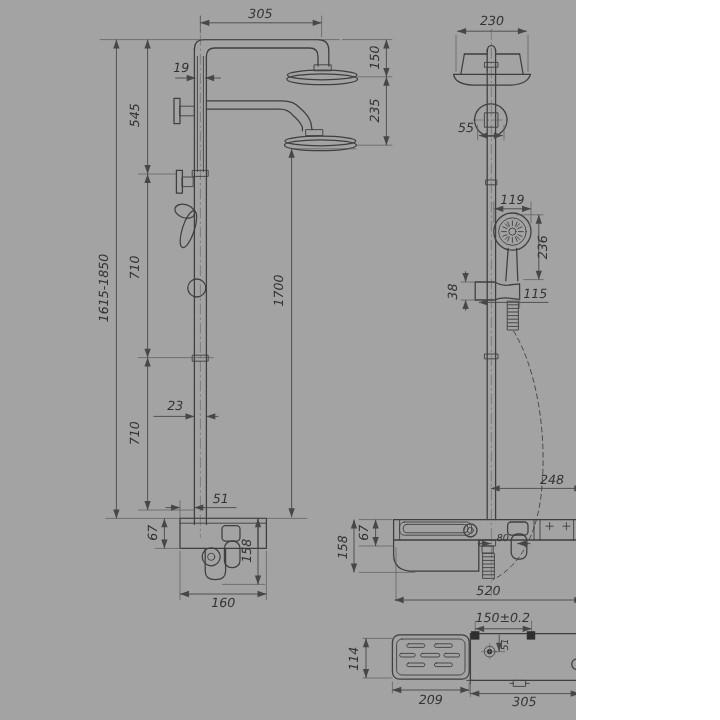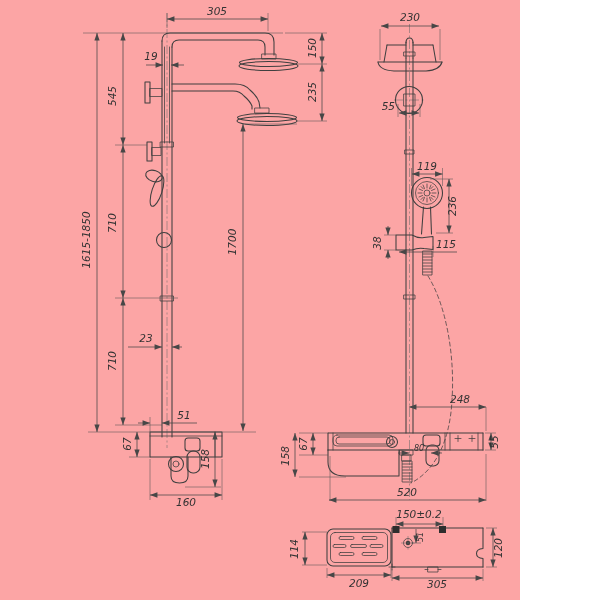--- a/index.html
+++ b/index.html
@@ -1,16 +1,16 @@
 <!DOCTYPE html>
 <html><head>
 <meta charset="utf-8">
 <style>
   html,body{margin:0;padding:0;background:#ffffff;}
-  .page{width:520px;height:600px;background:#fca5a5;position:relative;overflow:hidden;
+  .page{width:480px;height:600px;background:#a3a3a3;position:relative;overflow:hidden;
         font-family:"DejaVu Sans",sans-serif;}
   svg{display:block}
   .obj{stroke:#3f3f3f;stroke-width:1.05;fill:none;stroke-linecap:round;stroke-linejoin:round}
   .obj2{stroke:#3f3f3f;stroke-width:.75;fill:none;stroke-linecap:round;stroke-linejoin:round}
   .diml{stroke:#474747;stroke-width:.75;fill:none}
   .ext{stroke:#575757;stroke-width:.55;fill:none}
   .cl{stroke:#6a6a6a;stroke-width:.55;stroke-dasharray:9 2.5 2 2.5;fill:none}
   .solid{fill:#2e2e2e;stroke:none}
   .da{marker-start:url(#ar);marker-end:url(#ar)}
   .de{marker-end:url(#ar)}

